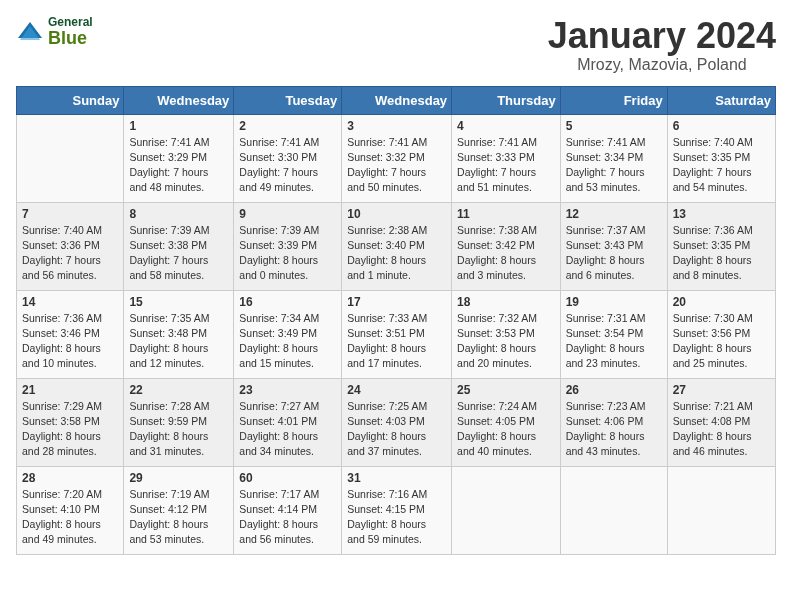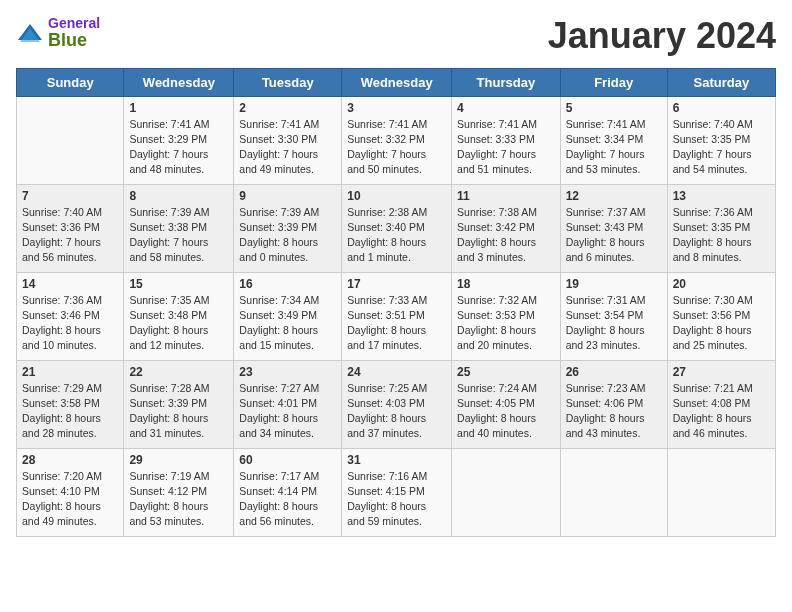--- a/index.html
+++ b/index.html
@@ -19,23 +19,23 @@
     .logo {
       display: flex;
       align-items: center;
     }
     .logo-text {
       display: flex;
       flex-direction: column;
       line-height: 1.1;
     }
     .logo-general {
-      font-size: 14px;
-      font-weight: bold;
-      color: #6d28d9;
+      font-size: 12px;
+      font-weight: bold;
+      color: #14532d;
     }
     .logo-blue {
       font-size: 18px;
       font-weight: bold;
       color: #4d7c0f;
     }
     .logo-icon {
       width: 28px;
       height: 28px;
       margin-right: 4px;
@@ -55,21 +55,21 @@
     }
     table {
       width: 100%;
       border-collapse: collapse;
       font-size: 11px;
     }
     thead tr th {
       background-color: #3a75b0;
       color: #fff;
       padding: 6px 4px;
-      text-align: center;
+      text-align: right;
       font-size: 13px;
       font-weight: bold;
       border: 1px solid #2a5a8f;
     }
     tbody tr td {
       border: 1px solid #ccc;
       vertical-align: top;
       padding: 4px 5px;
       min-height: 80px;
       height: 88px;
@@ -103,20 +103,21 @@
       <polygon points="14,4 26,20 2,20" fill="#1a6faf"></polygon>
       <polygon points="14,8 24,22 4,22" fill="#3a9fd5" opacity="0.6"></polygon>
     </svg>
     <div class="logo-text">
       <span class="logo-general">General</span>
       <span class="logo-blue">Blue</span>
     </div>
   </div>
   <div class="title-block">
     <div class="month-title">January 2024</div>
+    <div class="location">Mrozy, Mazovia, Poland</div>
   </div>
 </div>
 
 <table>
   <thead>
     <tr>
     <th>Sunday</th>
         <th>Wednesday</th>
         <th>Tuesday</th>
         <th>Wednesday</th>
@@ -277,21 +278,21 @@
         <td>
           <span class="day-number">21</span>
           <div class="day-info">Sunrise: 7:29 AM
 Sunset: 3:58 PM
 Daylight: 8 hours
 and 28 minutes.</div>
         </td>
         <td>
           <span class="day-number">22</span>
           <div class="day-info">Sunrise: 7:28 AM
-Sunset: 3:39 PM
+Sunset: 9:59 PM
 Daylight: 8 hours
 and 31 minutes.</div>
         </td>
         <td>
           <span class="day-number">23</span>
           <div class="day-info">Sunrise: 7:27 AM
 Sunset: 4:01 PM
 Daylight: 8 hours
 and 34 minutes.</div>
         </td>

